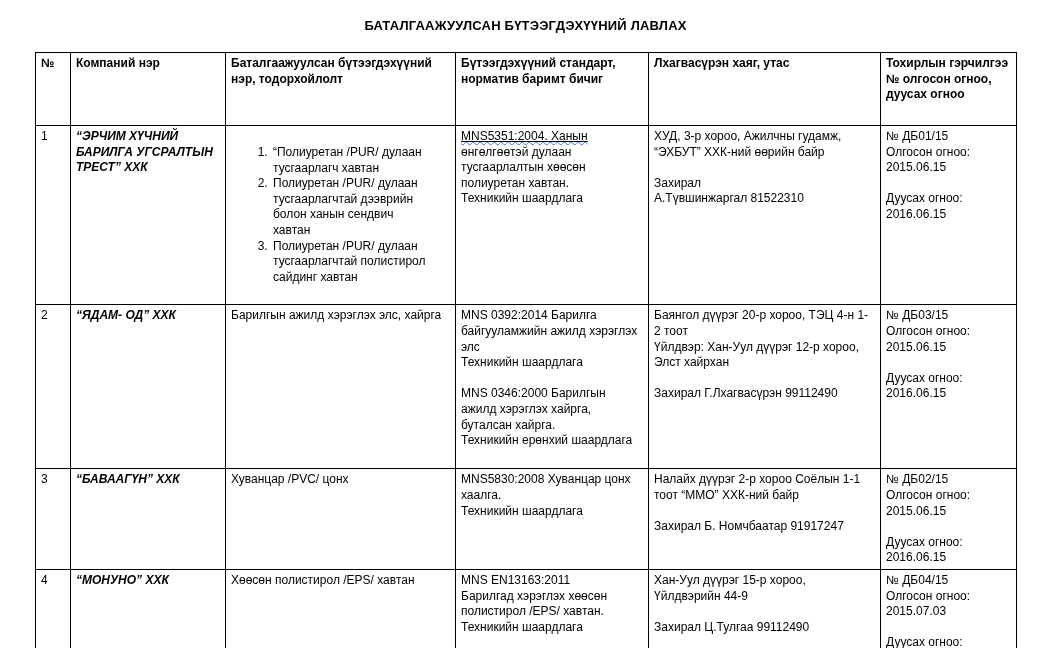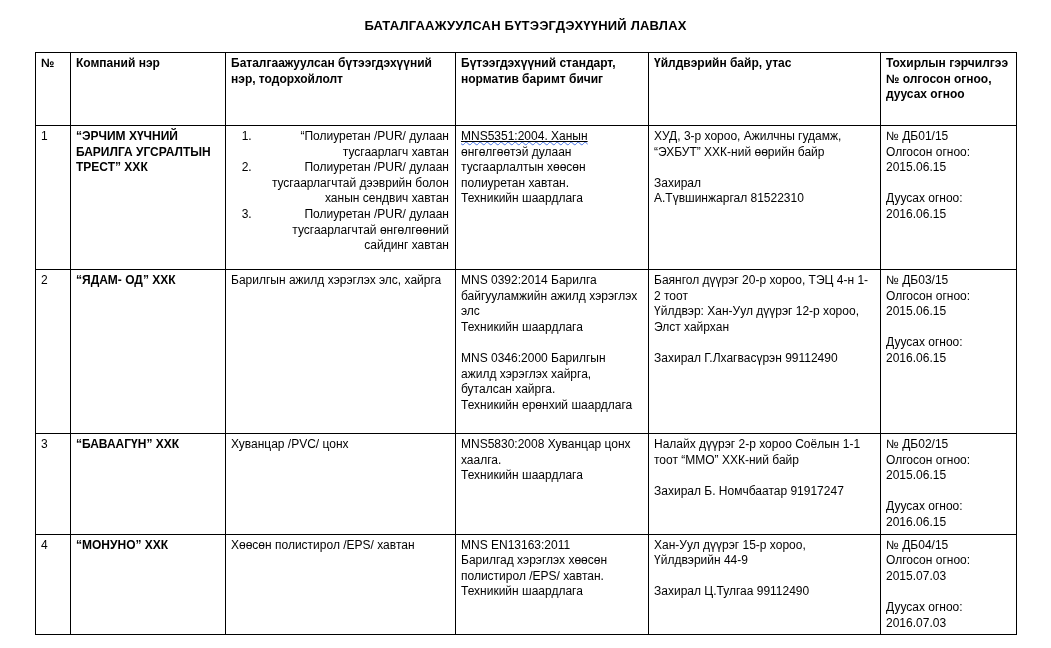--- a/index.html
+++ b/index.html
@@ -40,27 +40,26 @@
     font-size:12px;
   }
   col.c-num{width:35px;}
   col.c-company{width:155px;}
   col.c-product{width:230px;}
   col.c-standard{width:193px;}
   col.c-address{width:232px;}
   col.c-cert{width:136px;}
 
   .ml{white-space:pre-line;}
-  .company{font-weight:bold;}
+  .company{font-weight:bold;font-style:italic;}
   .indented{padding-left:16px;}
 
   ol.products{
-    margin:0;
+    margin:16px;
     padding:0 0 0 24px;
-    text-align:right;
   }
   ol.products li{
     margin:0;
     padding-left:2px;
   }
   .u-wavy{
     text-decoration-line:underline;
     text-decoration-style:wavy;
     text-decoration-color:#4472e8;
     text-decoration-thickness:1px;
@@ -88,32 +87,32 @@
         <col class="c-address">
         <col class="c-cert">
     </colgroup>
 
     <tbody>
         <tr style="height:73px;">
       <th>№</th>
       <th>Компаний нэр</th>
       <th>Баталгаажуулсан бүтээгдэхүүний нэр, тодорхойлолт</th>
       <th>Бүтээгдэхүүний стандарт, норматив баримт бичиг</th>
-      <th>Үйлдвэрийн  байр, утас</th>
+      <th>Лхагвасүрэн  хаяг, утас</th>
       <th>Тохирлын гэрчилгээ № олгосон огноо, дуусах огноо</th>
     </tr>
 
     <tr style="height:144px;">
       <td>1</td>
       <td class="company">“ЭРЧИМ ХҮЧНИЙ БАРИЛГА УГСРАЛТЫН ТРЕСТ” ХХК</td>
       <td>
         <ol class="products">
               <li>“Полиуретан /PUR/ дулаан тусгаарлагч хавтан</li>
               <li>Полиуретан /PUR/ дулаан тусгаарлагчтай дээврийн болон ханын сендвич хавтан</li>
-              <li>Полиуретан /PUR/ дулаан тусгаарлагчтай өнгөлгөөний сайдинг хавтан</li>
+              <li>Полиуретан /PUR/ дулаан тусгаарлагчтай полистирол сайдинг хавтан</li>
             </ol>
       </td>
       <td>
         <span class="u-wavy"><span class="u-solid">MNS5351:2004. Ханын</span></span>
         <span class="ml">өнгөлгөөтэй дулаан тусгаарлалтын хөөсөн полиуретан хавтан.
 Техникийн шаардлага</span>
       </td>
       <td class="ml">ХУД, 3-р хороо, Ажилчны гудамж, “ЭХБУТ” ХХК-ний өөрийн байр
 
 Захирал

